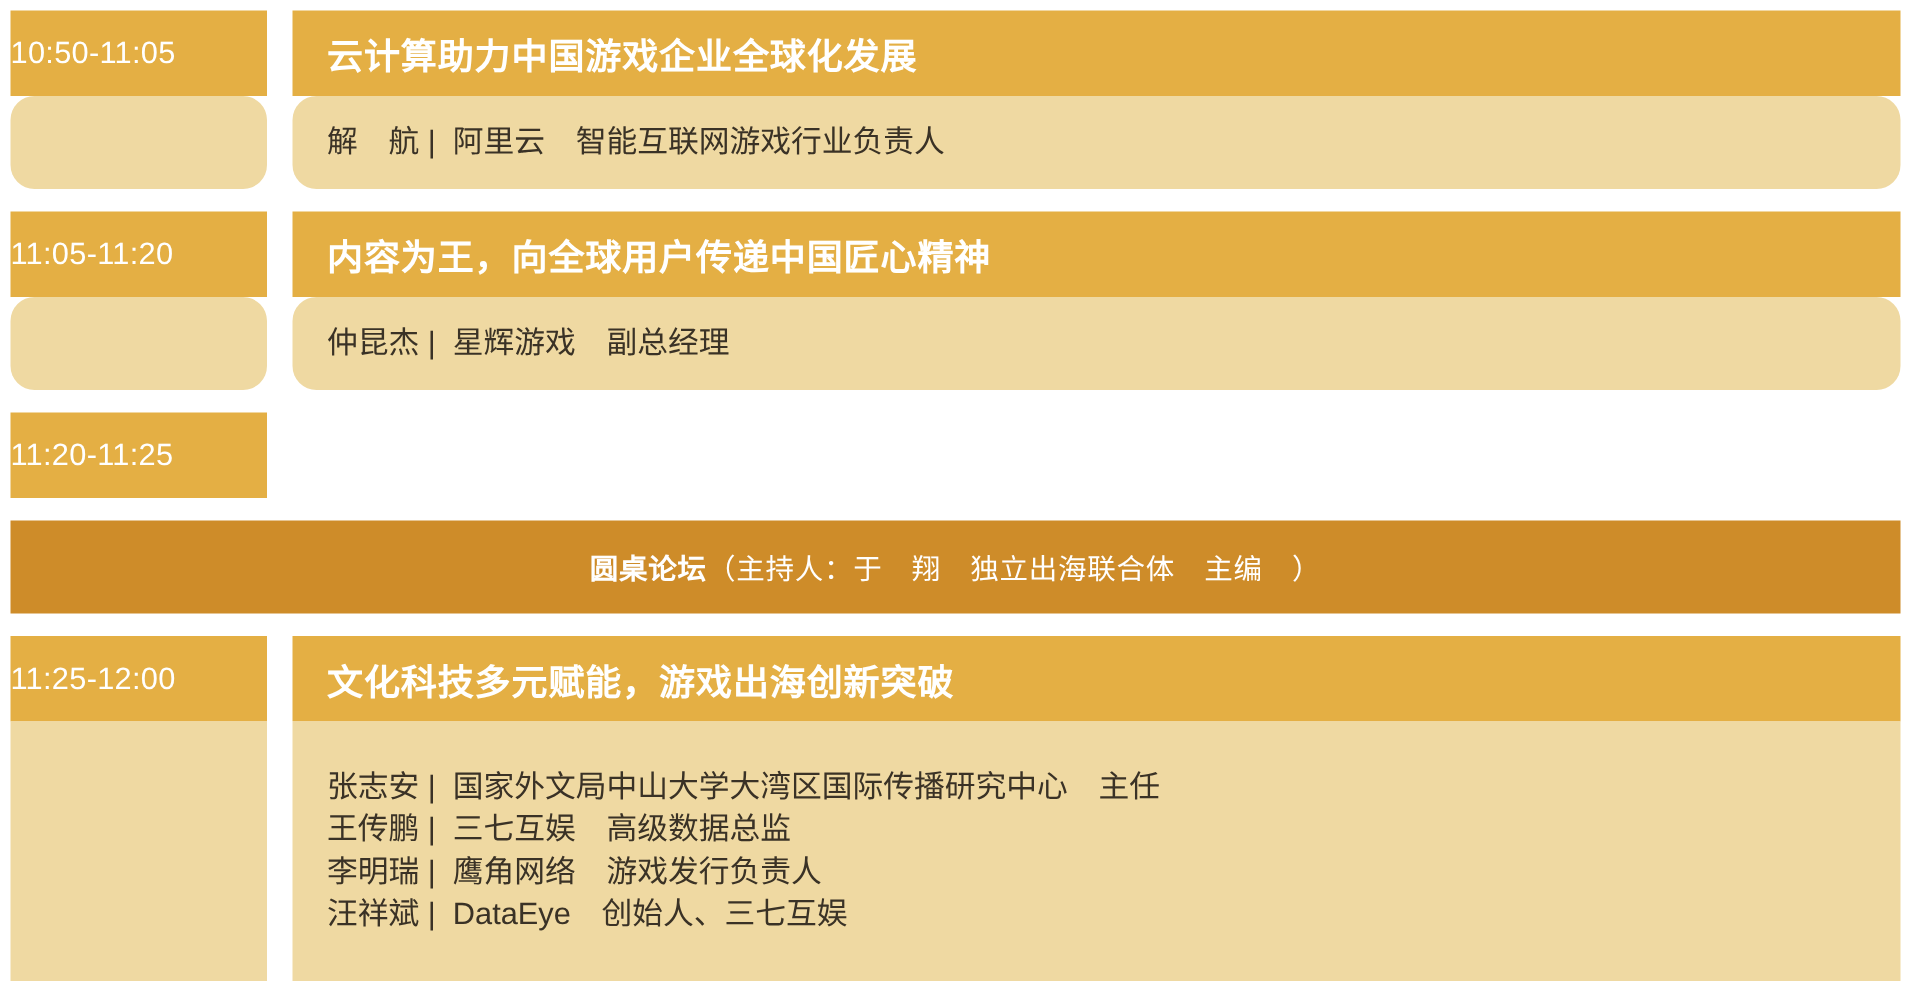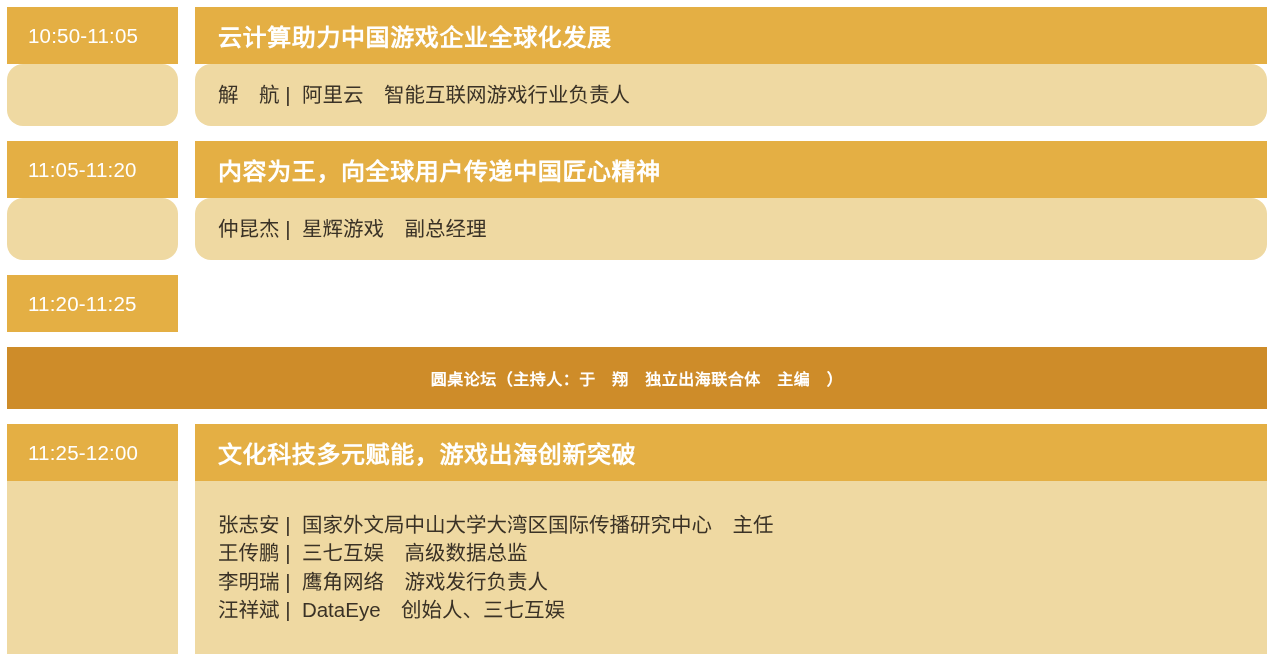--- a/index.html
+++ b/index.html
@@ -41,21 +41,20 @@
   .time-cell {
     width: 171px;
     flex: 0 0 171px;
     box-sizing: border-box;
     background: #E4AF44;
     color: #ffffff;
     font-size: 20.5px;
     letter-spacing: 0.2px;
     display: flex;
     align-items: center;
-    padding-left: 21px;
     height: 57px;
   }
   .time-cell.blank {
     background: #EFD9A2;
     color: transparent;
   }
 
   .gutter {
     width: 17px;
     flex: 0 0 17px;
@@ -106,27 +105,27 @@
   .h-speaker-4 { height: 173px; }
 
   
   .banner {
     background: #CE8C29;
     color: #ffffff;
     height: 62px;
     display: flex;
     align-items: center;
     justify-content: center;
-    font-size: 16px;
+    font-size: 19px;
     letter-spacing: 0.5px;
     margin-bottom: 15px;
     white-space: pre;
   }
   .banner .banner-strong { font-weight: bold; }
-  .banner .banner-rest { font-weight: bold; }
+  .banner .banner-rest { font-weight: normal; }
 </style>
 </head>
 <body>
 
 <div class="agenda">
 
   <div class="session">
     <div class="session-row">
       <div class="time-cell">10:50-11:05</div>
       <div class="gutter"></div>

